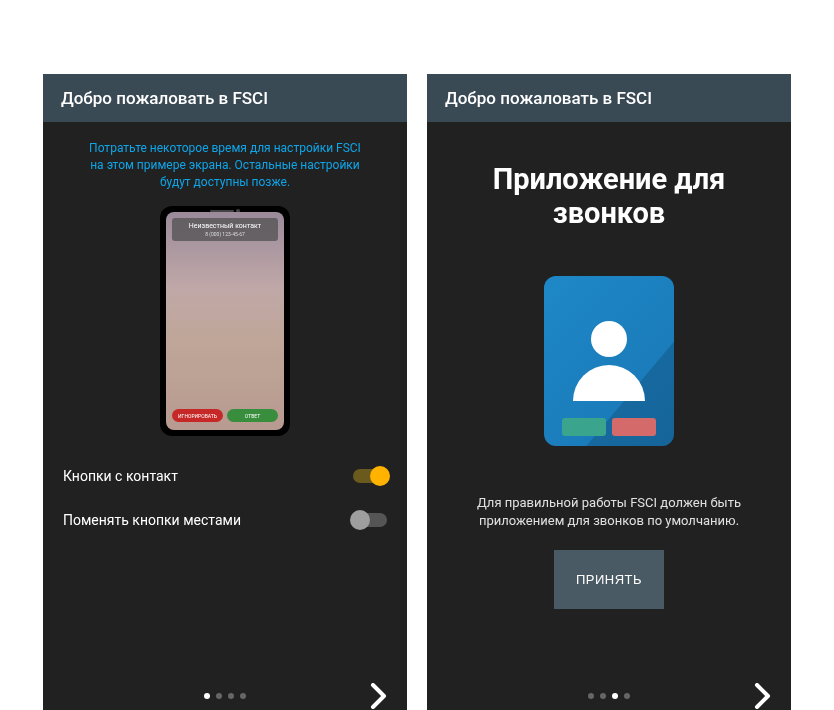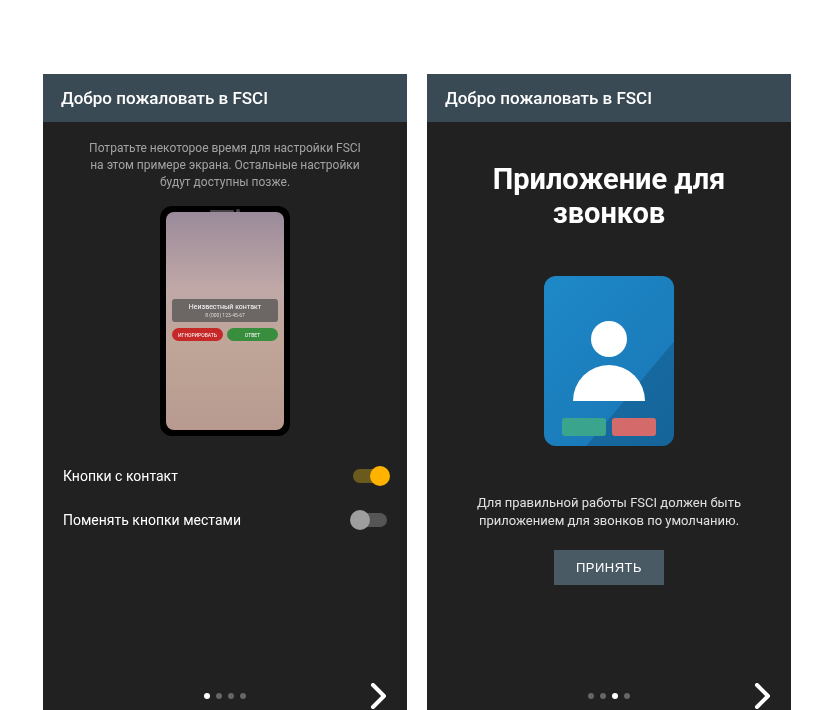--- a/index.html
+++ b/index.html
@@ -32,21 +32,21 @@
   .content {
     flex: 1;
     display: flex;
     flex-direction: column;
     color: #fff;
     position: relative;
   }
   .intro-text {
     text-align: center;
     font-size: 12px;
-    color: #a3a3a3;
+    color: #0ea5e9;
     padding: 18px 40px 10px;
     line-height: 1.4;
   }
   .phone-mock {
     width: 130px;
     height: 230px;
     background: #000;
     border-radius: 12px;
     margin: 6px auto 18px;
     position: relative;
@@ -63,21 +63,21 @@
   }
   .phone-notch::after {
     content: ''; width: 4px; height: 4px; background: #444; border-radius: 50%;
   }
   .phone-screen {
     width: 100%; height: 100%;
     background: linear-gradient(to bottom, #9a8a9a 0%, #c0a8a8 35%, #bfa698 60%, #b89a90 100%);
     border-radius: 8px;
     display: flex;
     flex-direction: column;
-    justify-content: center;
+    justify-content: space-between;
     padding: 6px;
     position: relative;
   }
   .call-label {
     background: rgba(80,80,80,0.75);
     color: #fff;
     font-size: 7px;
     text-align: center;
     padding: 4px 2px;
     border-radius: 3px;
@@ -200,21 +200,21 @@
     color: #e0e0e0;
     font-size: 13px;
     text-align: center;
     padding: 48px 13px 14px;
     line-height: 1.4;
   }
   .accept-btn {
     background: #4a5a64;
     color: #fff;
     border: none;
-    padding: 10px 22px;
+    padding: 22px 22px;
     font-size: 13px;
     font-weight: 500;
     letter-spacing: 0.5px;
     margin: 6px auto 0;
     display: block;
     cursor: pointer;
   }
   .footer {
     position: absolute;
     bottom: 0; left: 0; right: 0;

